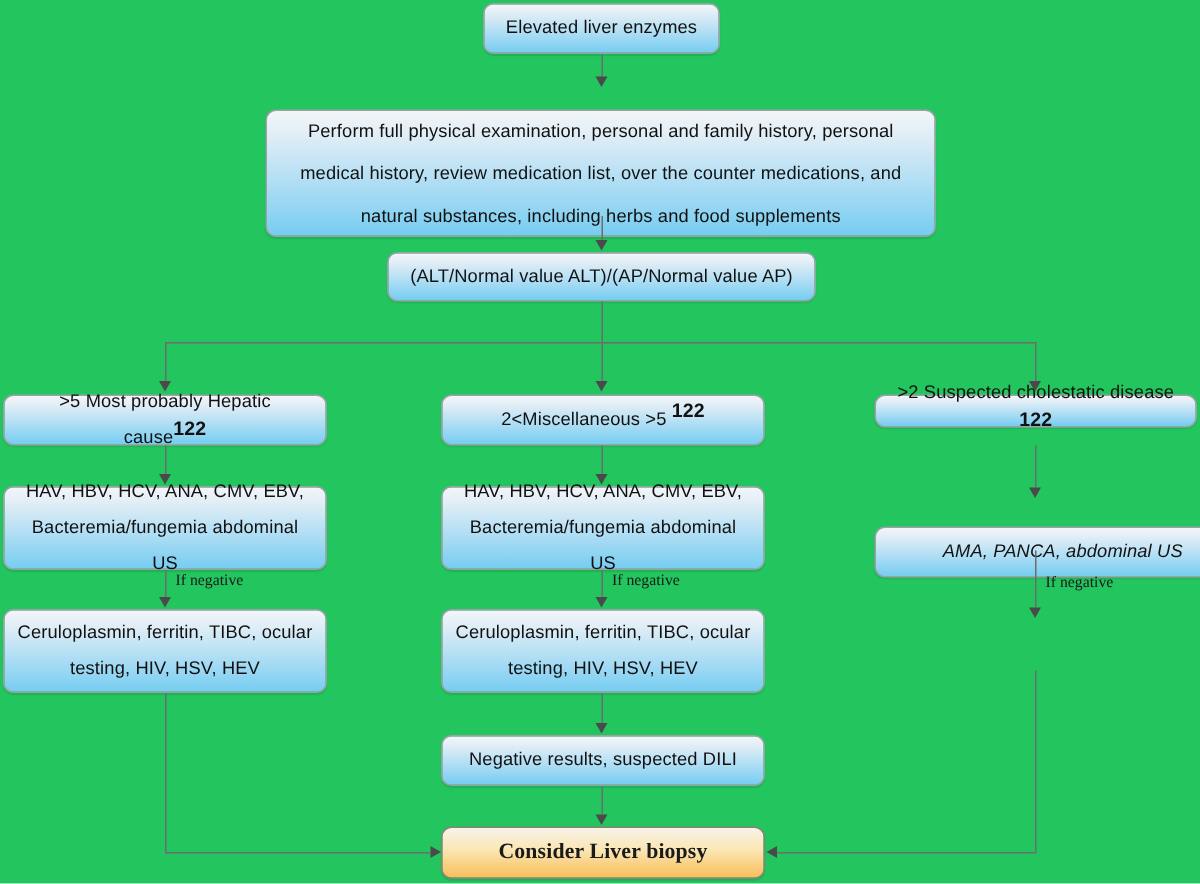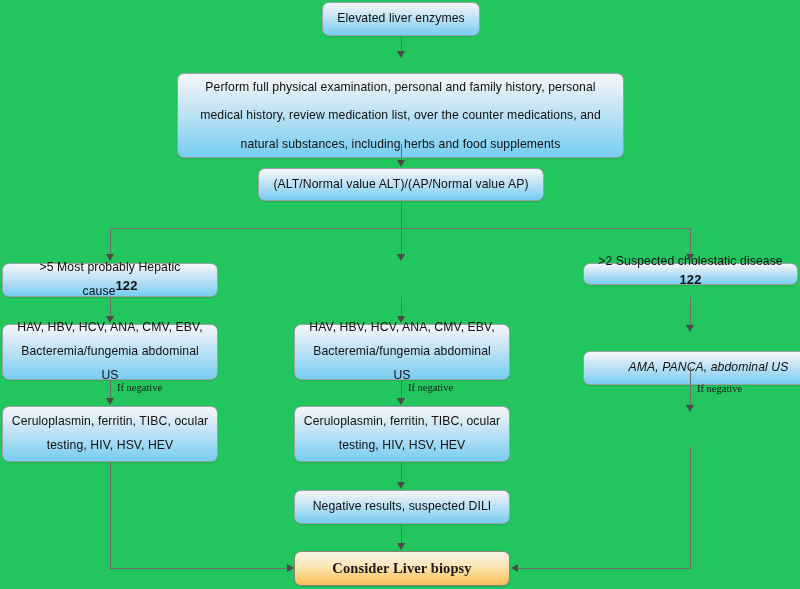--- a/index.html
+++ b/index.html
@@ -110,20 +110,23 @@
   </div>
 
   <div class="node" style="left:258px; top:168px; width:286px; height:33px;">
     <span class="txt">(ALT/Normal value ALT)/(AP/Normal value AP)</span>
   </div>
 
   <div class="node" style="left:2px; top:263px; width:216px; height:34px;">
     <span class="txt"><span>&gt;5 Most probably Hepatic cause</span><sup class="ref">122</sup></span>
   </div>
 
+  <div class="node" style="left:294px; top:263px; width:216px; height:34px;">
+    <span class="txt"><span>2&lt;Miscellaneous &gt;5 </span><sup class="ref">122</sup></span>
+  </div>
 
   <div class="node" style="left:583px; top:263px; width:215px; height:22px;">
     <span class="txt"><span>&gt;2 Suspected cholestatic disease </span><sup class="ref">122</sup></span>
   </div>
 
   <div class="node" style="left:2px; top:324px; width:216px; height:56px;">
     <span class="txt">HAV, HBV, HCV, ANA, CMV, EBV,
 Bacteremia/fungemia abdominal US</span>
   </div>
 

